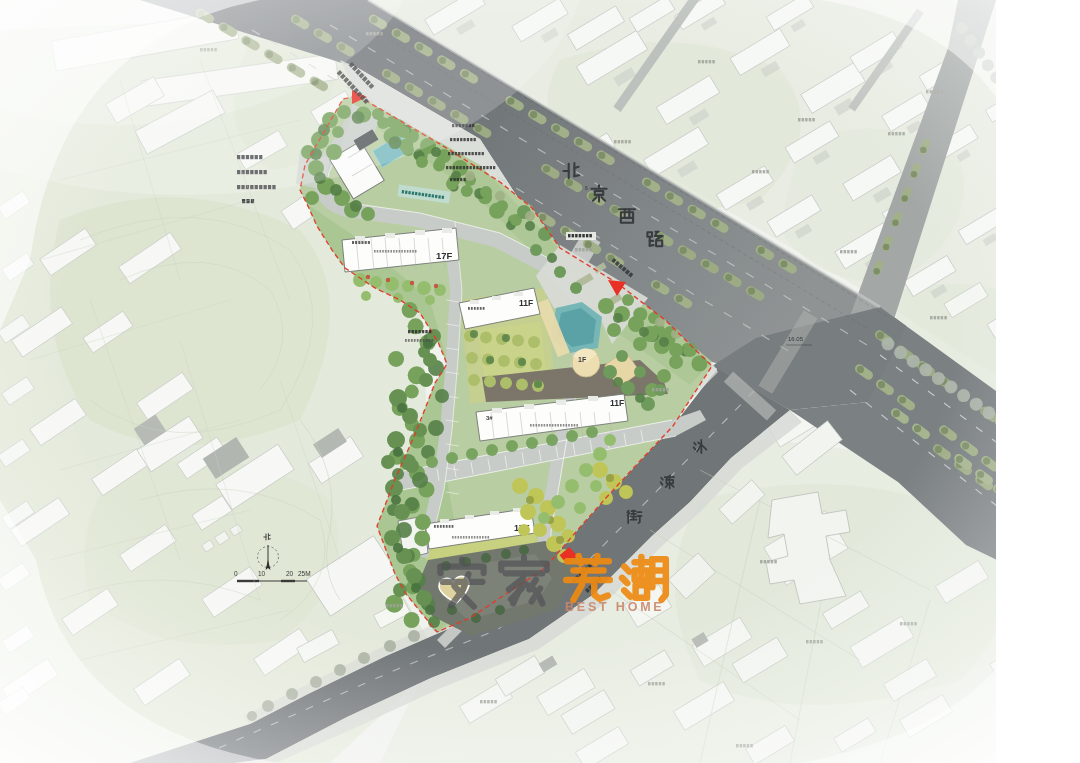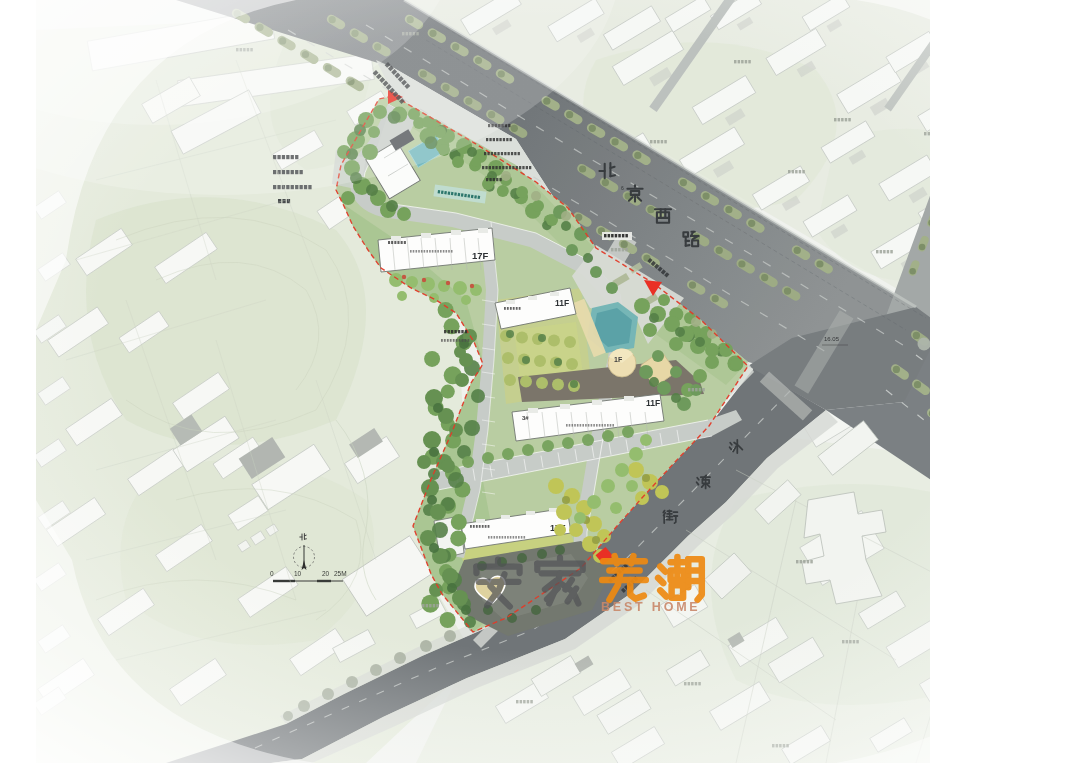--- a/index.html
+++ b/index.html
@@ -1,15 +1,15 @@
 <!DOCTYPE html>
 <html><head><meta charset="utf-8"><title>site plan</title>
 <style>
 html,body{margin:0;padding:0;background:#ffffff;font-family:"Liberation Sans",sans-serif;}
-#wrap{width:894px;height:763px;overflow:hidden;position:relative;margin-left:36px;}
+#wrap{width:996px;height:763px;overflow:hidden;position:relative;}
 </style></head>
 <body>
 <div id="wrap">
 <svg width="1080" height="763" viewBox="0 0 1080 763">
 <defs>
 <radialGradient id="vig" cx="0.47" cy="0.44" r="0.75">
 <stop offset="0" stop-color="#ffffff" stop-opacity="0"></stop>
 <stop offset="0.55" stop-color="#ffffff" stop-opacity="0"></stop>
 <stop offset="0.8" stop-color="#ffffff" stop-opacity="0.4"></stop>
 <stop offset="1" stop-color="#ffffff" stop-opacity="0.92"></stop>

